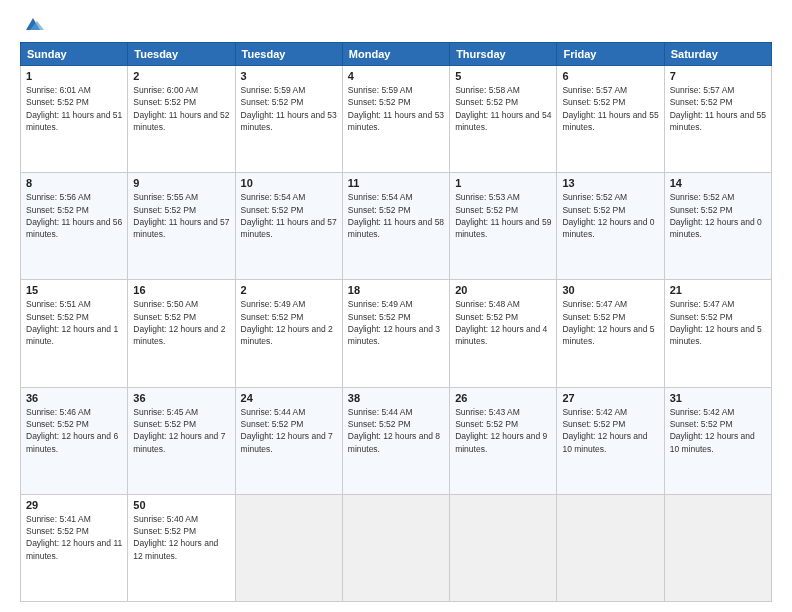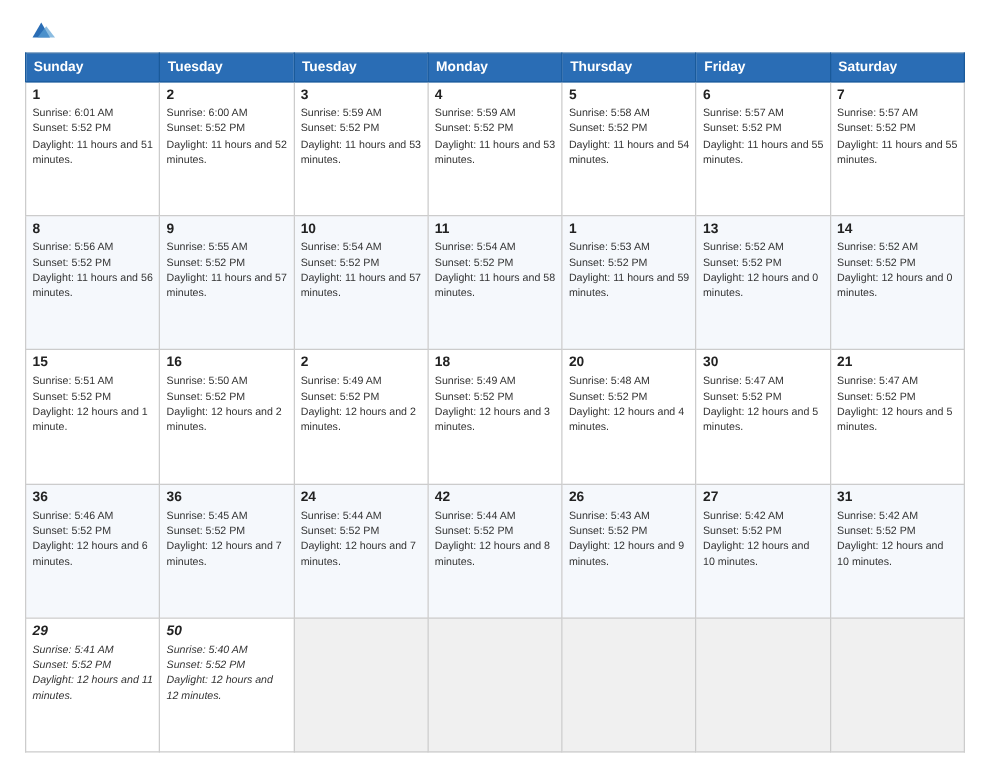--- a/index.html
+++ b/index.html
@@ -91,21 +91,20 @@
       display: block;
       margin-bottom: 2px;
     }
     .day-info {
       font-size: 8.5px;
       color: #333;
       line-height: 1.45;
     }
     .last-row td {
       height: 70px;
-      font-style: italic;
     }
   </style>
 </head>
 <body>
 
 <div class="page">
   <div class="header">
     <div class="logo-area">
       <div class="logo-text">
         <span class="logo-general"></span>
@@ -159,21 +158,21 @@
           <td><span class="day-num">2</span><span class="day-info">Sunrise: 5:49 AM<br>Sunset: 5:52 PM<br>Daylight: 12 hours and 2 minutes.</span></td>
           <td><span class="day-num">18</span><span class="day-info">Sunrise: 5:49 AM<br>Sunset: 5:52 PM<br>Daylight: 12 hours and 3 minutes.</span></td>
           <td><span class="day-num">20</span><span class="day-info">Sunrise: 5:48 AM<br>Sunset: 5:52 PM<br>Daylight: 12 hours and 4 minutes.</span></td>
           <td><span class="day-num">30</span><span class="day-info">Sunrise: 5:47 AM<br>Sunset: 5:52 PM<br>Daylight: 12 hours and 5 minutes.</span></td>
           <td><span class="day-num">21</span><span class="day-info">Sunrise: 5:47 AM<br>Sunset: 5:52 PM<br>Daylight: 12 hours and 5 minutes.</span></td>
         </tr>
         <tr>
           <td><span class="day-num">36</span><span class="day-info">Sunrise: 5:46 AM<br>Sunset: 5:52 PM<br>Daylight: 12 hours and 6 minutes.</span></td>
           <td><span class="day-num">36</span><span class="day-info">Sunrise: 5:45 AM<br>Sunset: 5:52 PM<br>Daylight: 12 hours and 7 minutes.</span></td>
           <td><span class="day-num">24</span><span class="day-info">Sunrise: 5:44 AM<br>Sunset: 5:52 PM<br>Daylight: 12 hours and 7 minutes.</span></td>
-          <td><span class="day-num">42</span><span class="day-info">Sunrise: 5:44 AM<br>Sunset: 5:52 PM<br>Daylight: 12 hours and 8 minutes.</span></td>
+          <td><span class="day-num">38</span><span class="day-info">Sunrise: 5:44 AM<br>Sunset: 5:52 PM<br>Daylight: 12 hours and 8 minutes.</span></td>
           <td><span class="day-num">26</span><span class="day-info">Sunrise: 5:43 AM<br>Sunset: 5:52 PM<br>Daylight: 12 hours and 9 minutes.</span></td>
           <td><span class="day-num">27</span><span class="day-info">Sunrise: 5:42 AM<br>Sunset: 5:52 PM<br>Daylight: 12 hours and 10 minutes.</span></td>
           <td><span class="day-num">31</span><span class="day-info">Sunrise: 5:42 AM<br>Sunset: 5:52 PM<br>Daylight: 12 hours and 10 minutes.</span></td>
         </tr>
         <tr class="last-row">
           <td><span class="day-num">29</span><span class="day-info">Sunrise: 5:41 AM<br>Sunset: 5:52 PM<br>Daylight: 12 hours and 11 minutes.</span></td>
           <td><span class="day-num">50</span><span class="day-info">Sunrise: 5:40 AM<br>Sunset: 5:52 PM<br>Daylight: 12 hours and 12 minutes.</span></td>
           <td></td>
           <td></td>
           <td></td>

